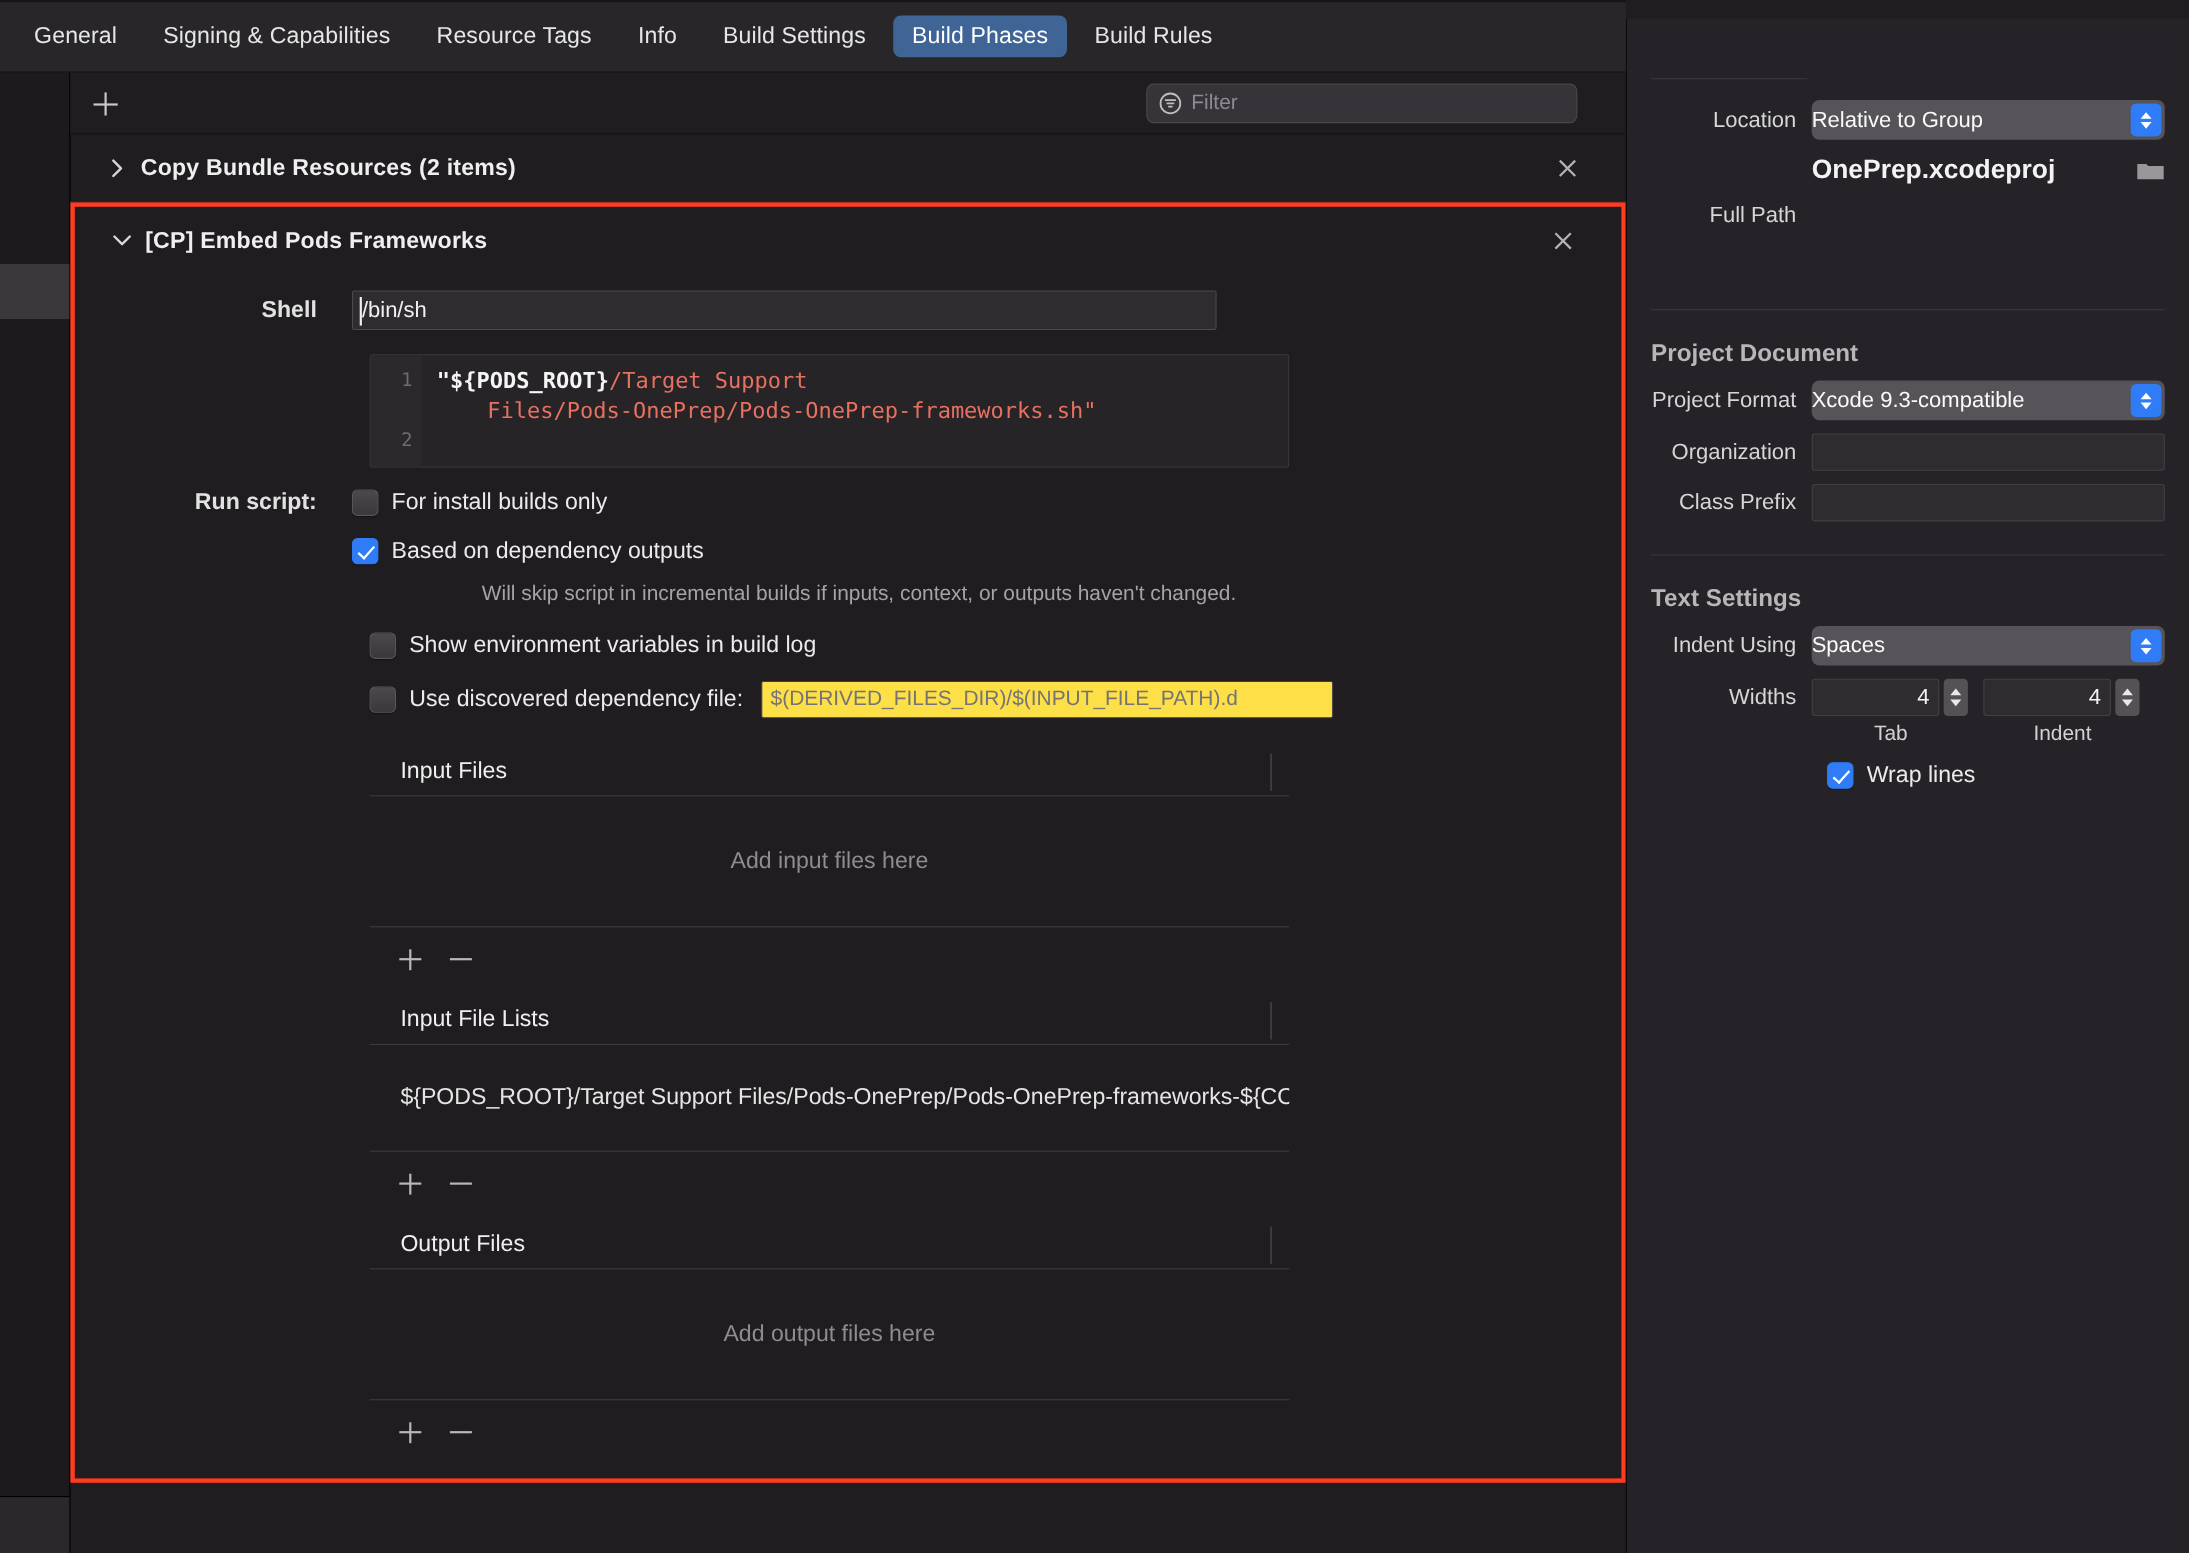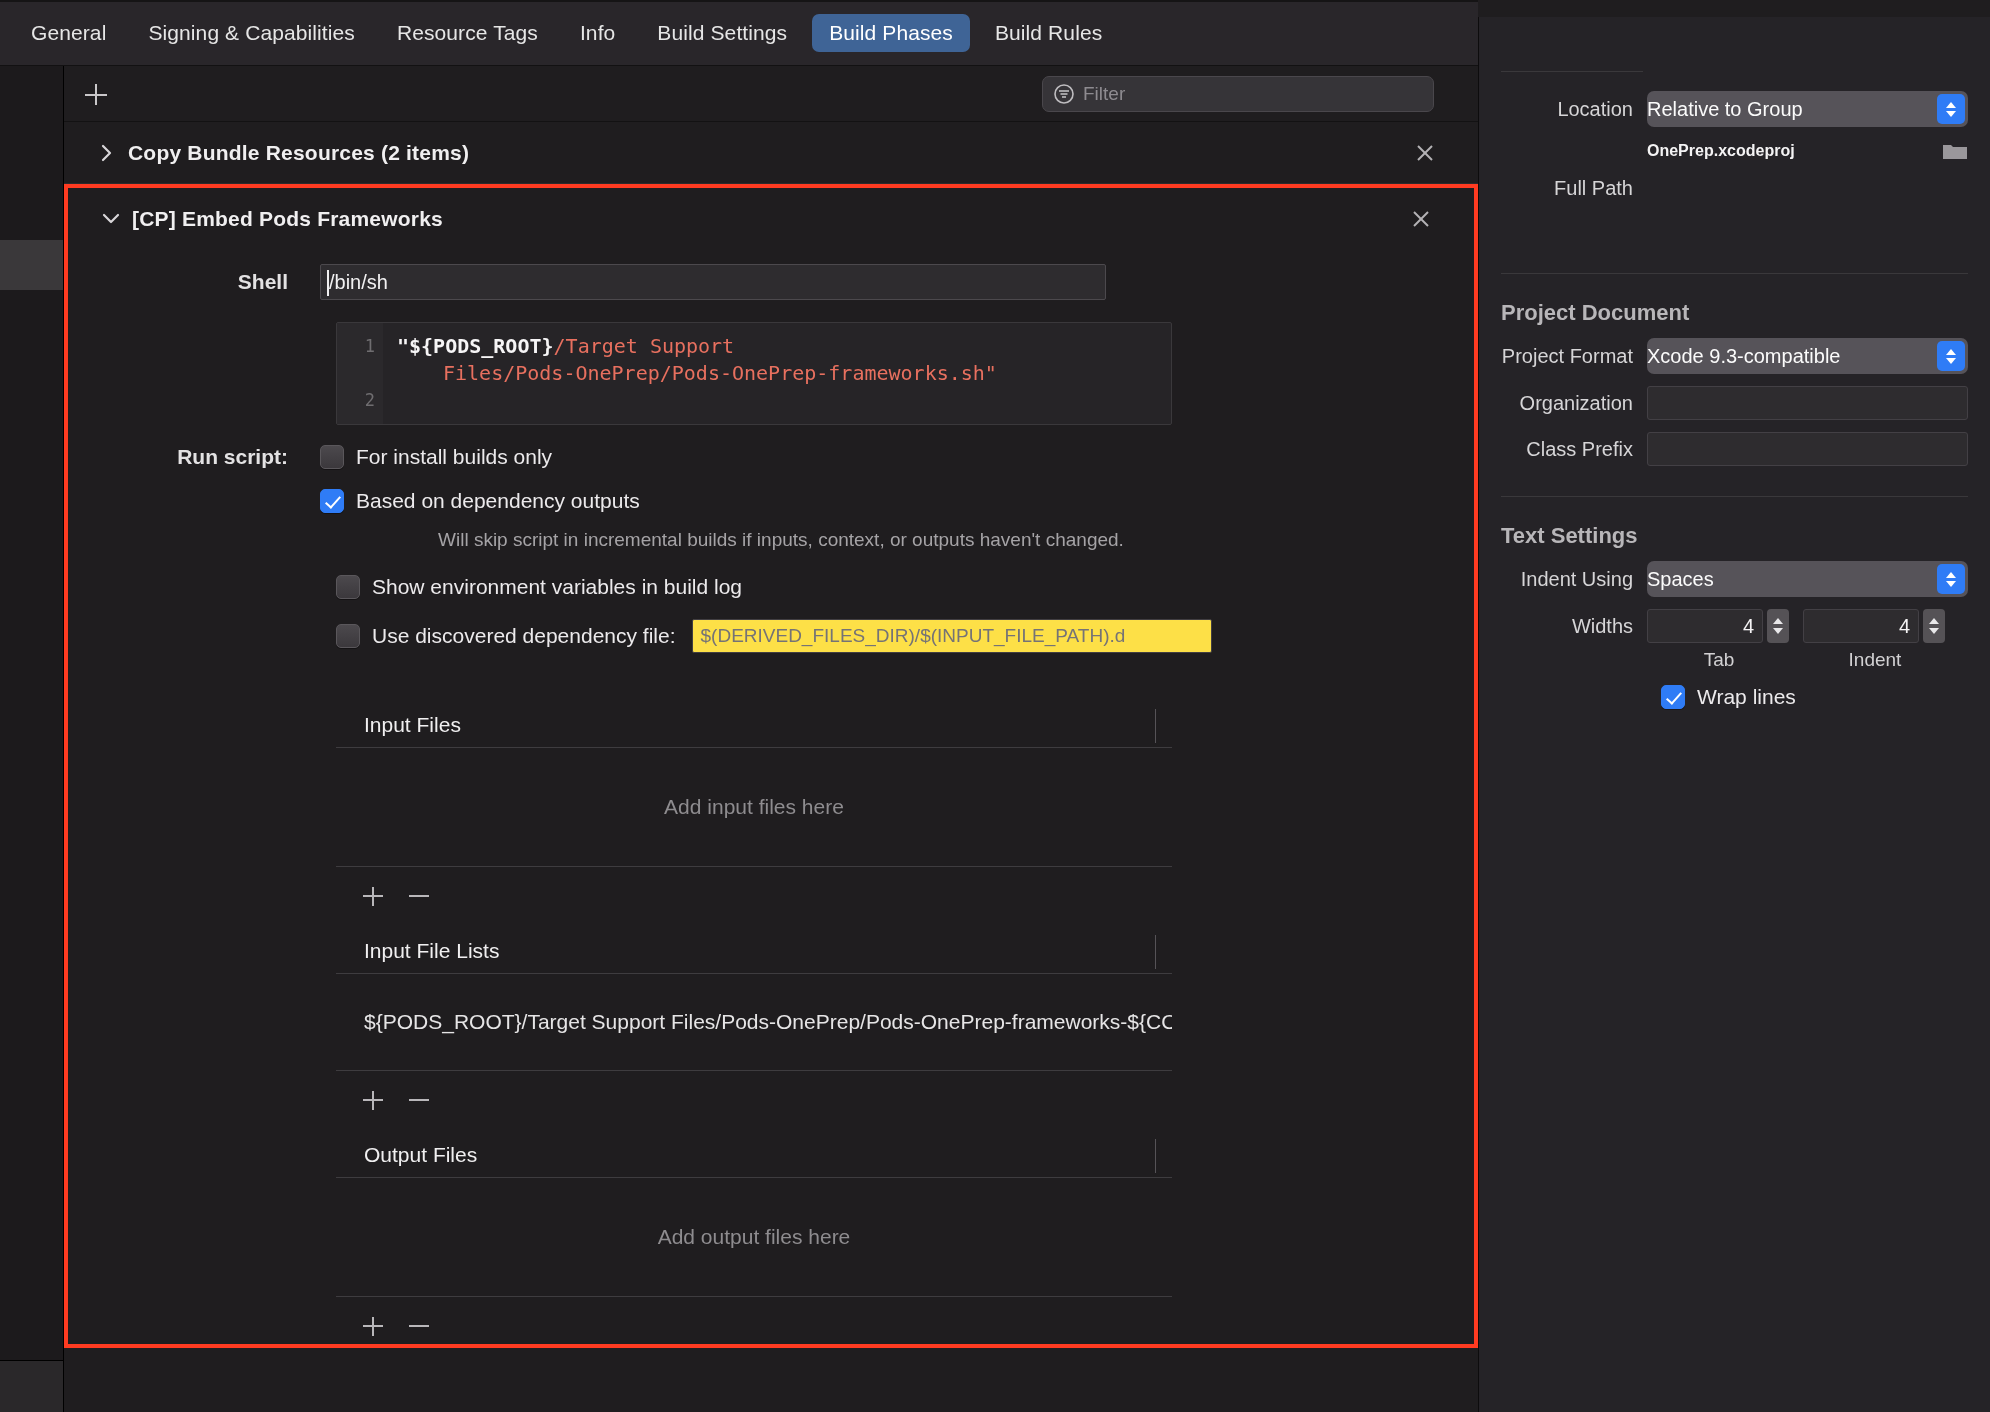--- a/index.html
+++ b/index.html
@@ -150,21 +150,21 @@
   .hint {
     font-size: 19px; color: #a5a3a6; margin-left: 370px; margin-top: 16px;
   }
   .dep-input {
     width: 520px; height: 34px; background: #fde047; border: 1px solid #413e42;
     margin-left: 16px; display: flex; align-items: center; padding-left: 8px;
     font-size: 19px; color: #757376; border-radius: 2px;
   }
 
   
-  .sect { margin-left: 268px; width: 836px; margin-top: 60px; }
+  .sect { margin-left: 268px; width: 836px; margin-top: 36px; }
   .sect-head {
     display: flex; align-items: center; justify-content: space-between;
     padding: 0 0 10px 28px; position: relative;
   }
   .sect-title { font-size: 21px; color: #f0eff0; }
   .sect-divider-v {
     position: absolute; right: 16px; top: -4px; width: 1px; height: 34px; background: #565357;
   }
   .sect-rule { height: 1px; background: #3e3c3f; }
   .sect-body {
@@ -206,21 +206,21 @@
   }
   .stepper-pop {
     position: absolute; right: 3px; top: 3px; width: 28px; height: 30px;
     background: #2f7cf6; border-radius: 5px;
     display: flex; flex-direction: column; align-items: center; justify-content: center; gap: 3px;
   }
   .chev { width: 0; height: 0; border-left: 5px solid transparent; border-right: 5px solid transparent; }
   .chev.up { border-bottom: 6px solid #fff; }
   .chev.down { border-top: 6px solid #fff; }
 
-  .plainval { flex: 1; font-size: 16px; color: #f4f3f4; font-weight: bold; }
+  .plainval { flex: 1; font-size: 24px; color: #f4f3f4; font-weight: bold; }
   .folder-icon { width: 26px; height: 20px; flex: none; }
   .fullpath-box { flex: 1; height: 26px; }
 
   .insp-sect-title {
     font-size: 22px; font-weight: bold; color: #b8b6b9; margin-top: 26px; margin-bottom: 4px;
   }
   .insp-rule { height: 1px; background: #3a383b; margin-top: 22px; }
   .txtfield {
     flex: 1; height: 34px; background: #2e2c2f; border: 1px solid #434045; border-radius: 3px;
   }

